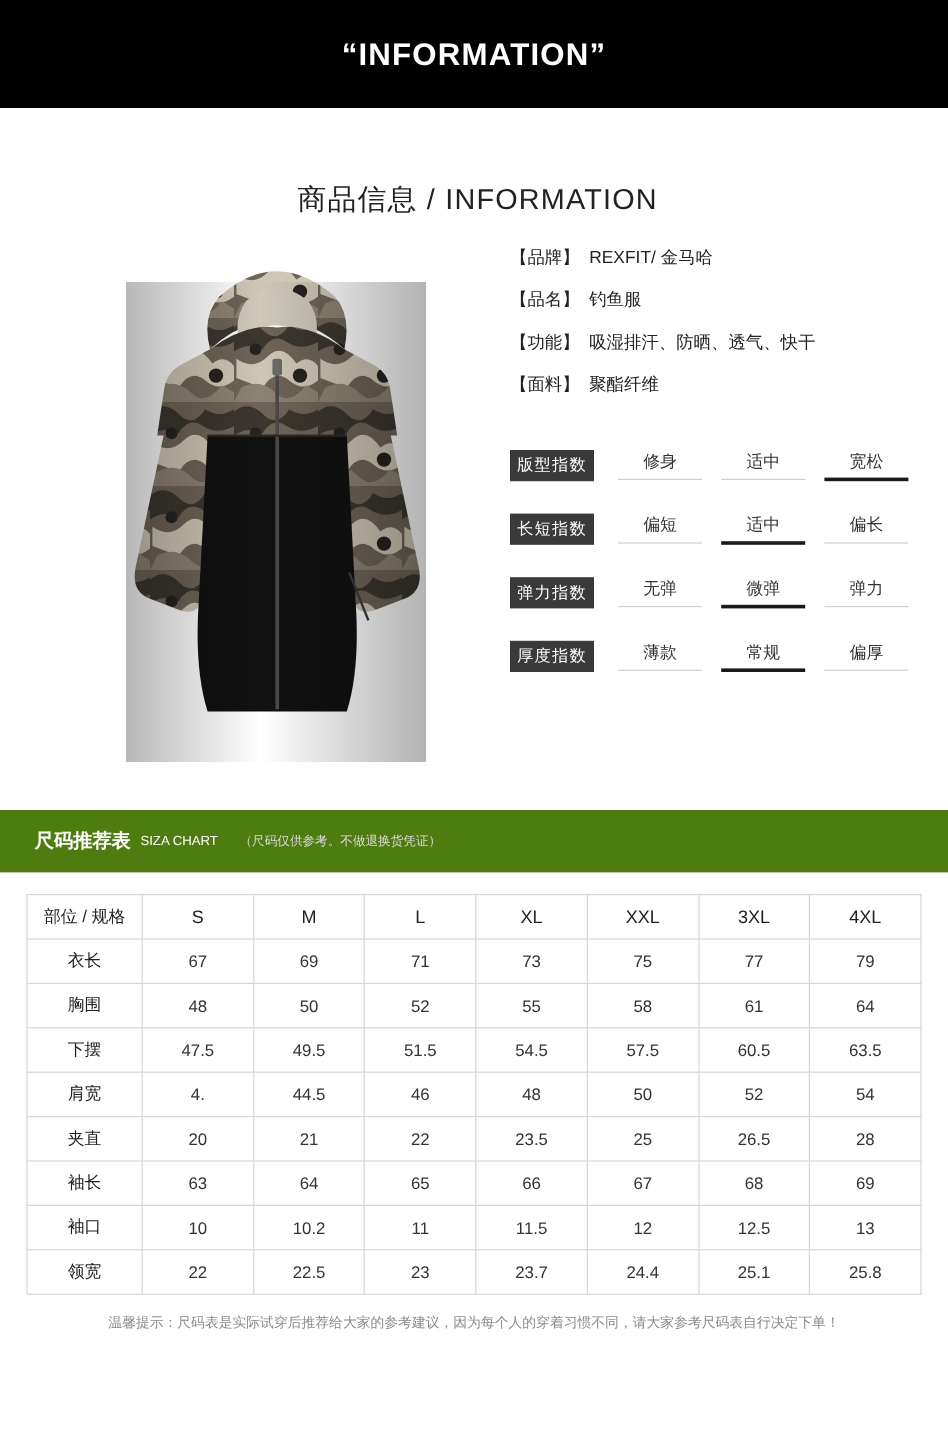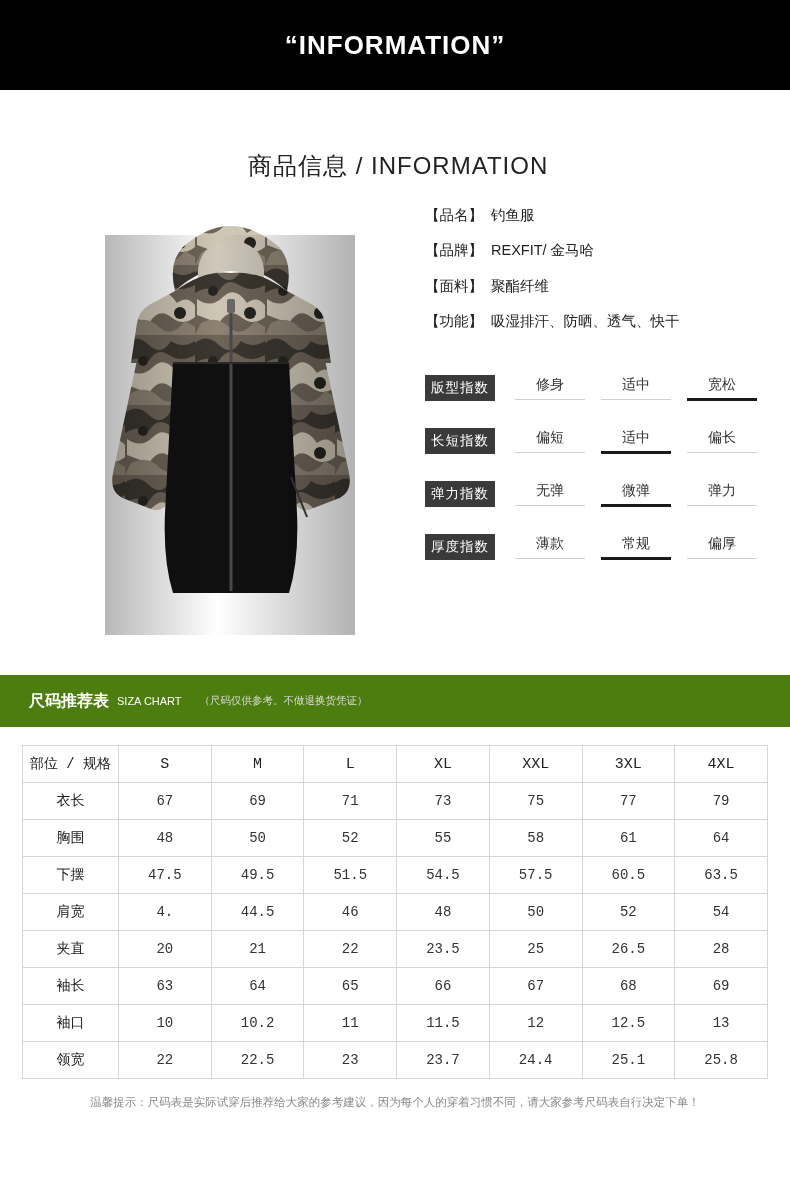--- a/index.html
+++ b/index.html
@@ -139,21 +139,20 @@
     margin-right: 18px;
   }
   .chart-bar-note {
     font-size: 10.5px;
     color: #dcdcdc;
   }
 
   
   .table-wrap {
     padding: 18px 22px 0 22px;
-    font-family: Liberation Mono, monospace;
   }
   table.size-table {
     width: 100%;
     border-collapse: collapse;
     table-layout: fixed;
   }
   table.size-table th,
   table.size-table td {
     border: 1px solid #d6d6d6;
     text-align: center;
@@ -232,30 +231,30 @@
         <path d="M118 168 h116" stroke="#2a2a2a" stroke-width="2" fill="none"></path>
 
         <path d="M236 282 l16 40" stroke="#3a3a3a" stroke-width="2" fill="none"></path>
 
         <rect x="50" y="40" width="250" height="400" fill="url(#shade)"></rect>
       </svg>
     </div>
 
     <div class="spec-list">
       <div class="spec-row">
+        <span class="spec-key">【品牌】</span><span class="spec-val">REXFIT/ 金马哈</span>
+      </div>
+      <div class="spec-row">
         <span class="spec-key">【品名】</span><span class="spec-val">钓鱼服</span>
       </div>
       <div class="spec-row">
-        <span class="spec-key">【品牌】</span><span class="spec-val">REXFIT/ 金马哈</span>
+        <span class="spec-key">【功能】</span><span class="spec-val">吸湿排汗、防晒、透气、快干</span>
       </div>
       <div class="spec-row">
         <span class="spec-key">【面料】</span><span class="spec-val">聚酯纤维</span>
-      </div>
-      <div class="spec-row">
-        <span class="spec-key">【功能】</span><span class="spec-val">吸湿排汗、防晒、透气、快干</span>
       </div>
     </div>
 
     <div class="index-block">
 
       <div class="index-row">
         <div class="index-label">版型指数</div>
         <div class="index-opts">
           <div class="index-opt">修身</div>
           <div class="index-opt">适中</div>

